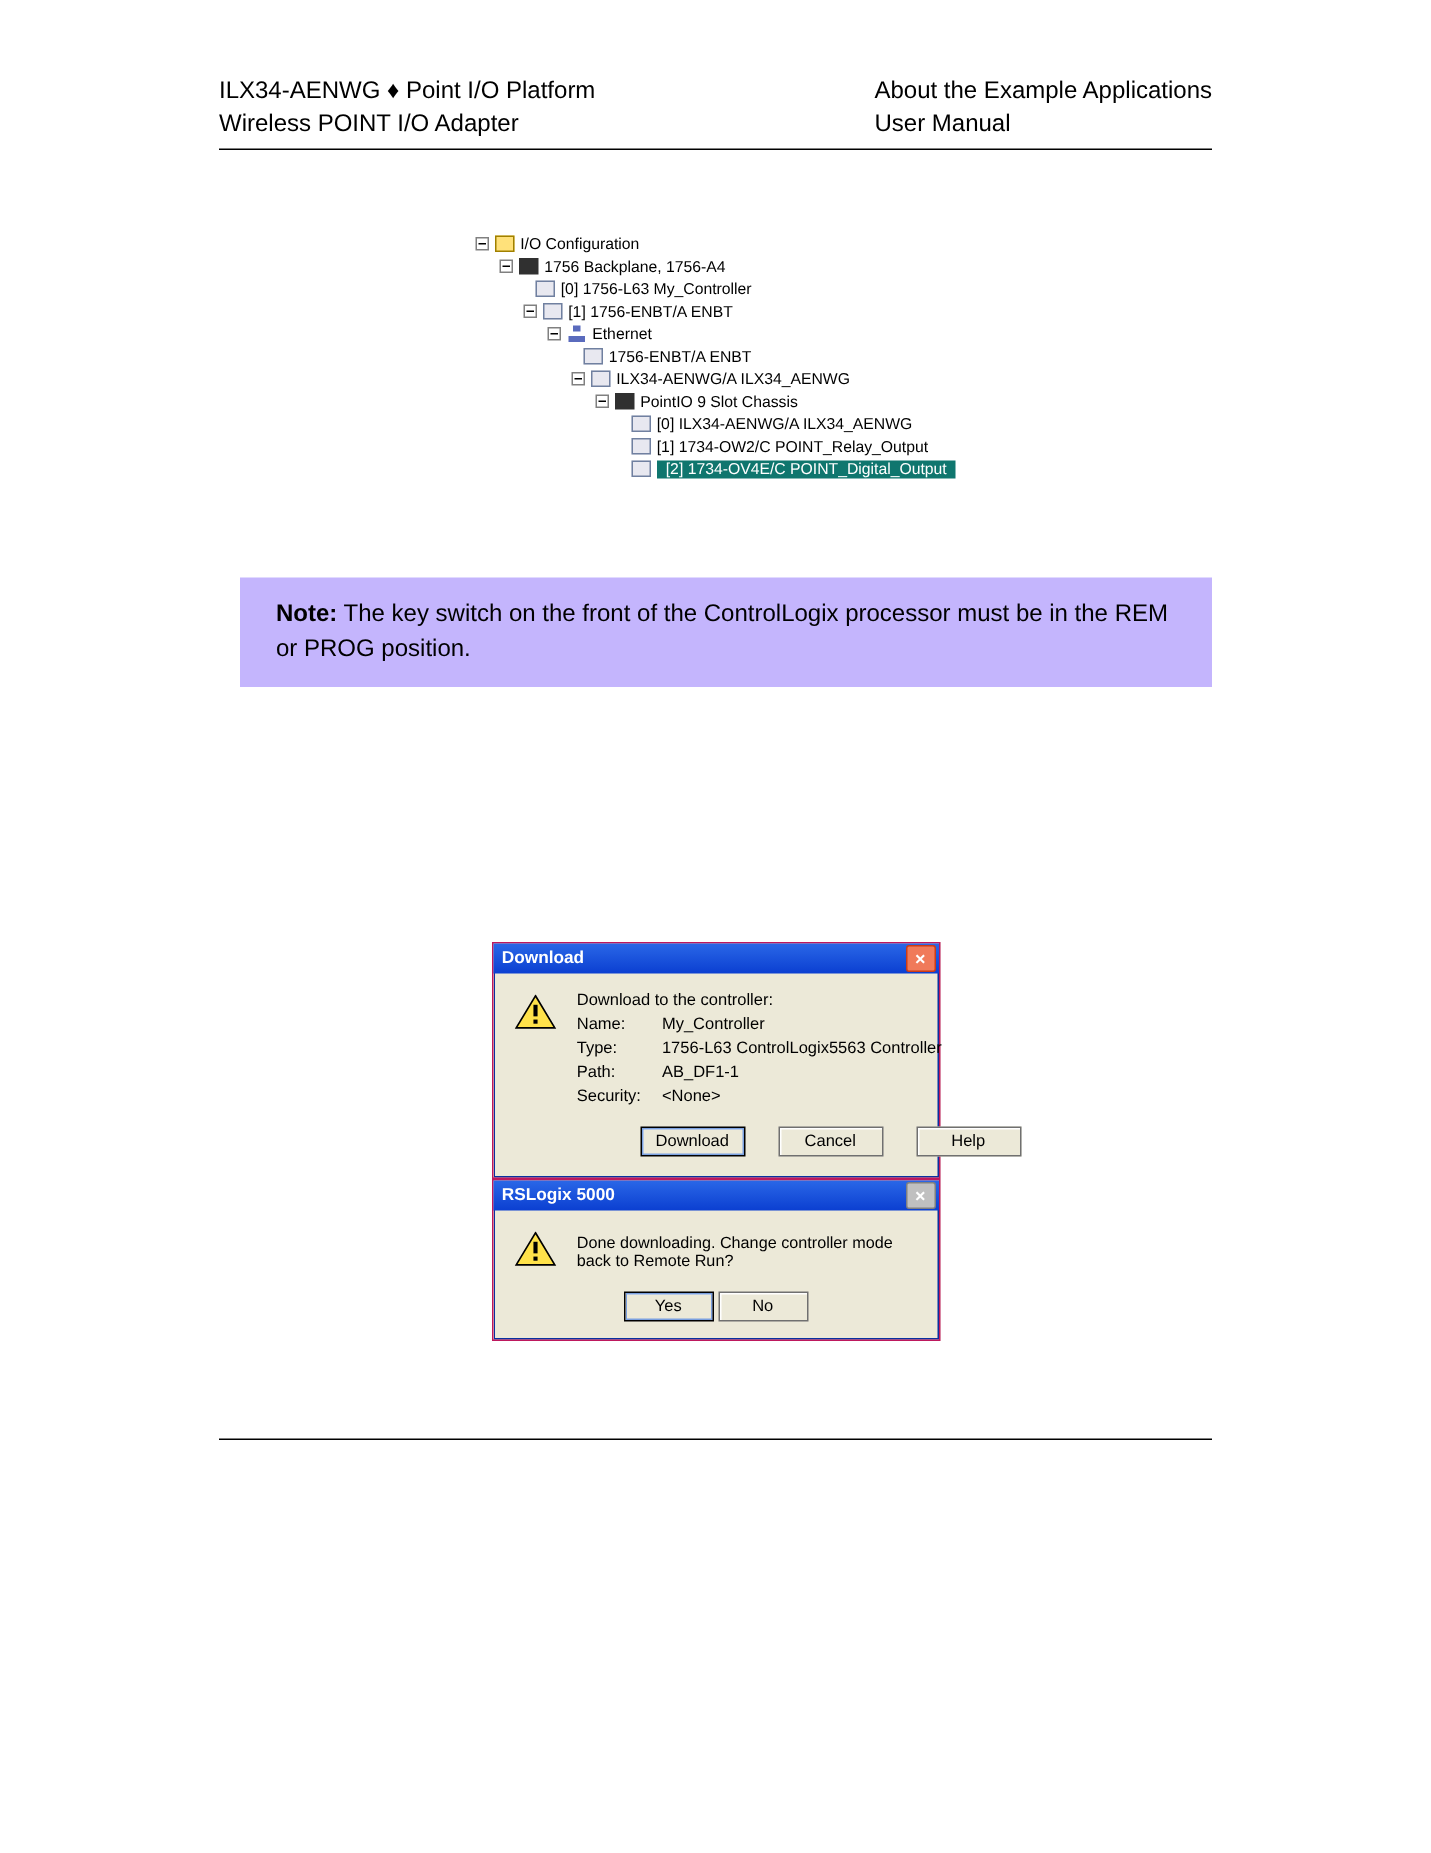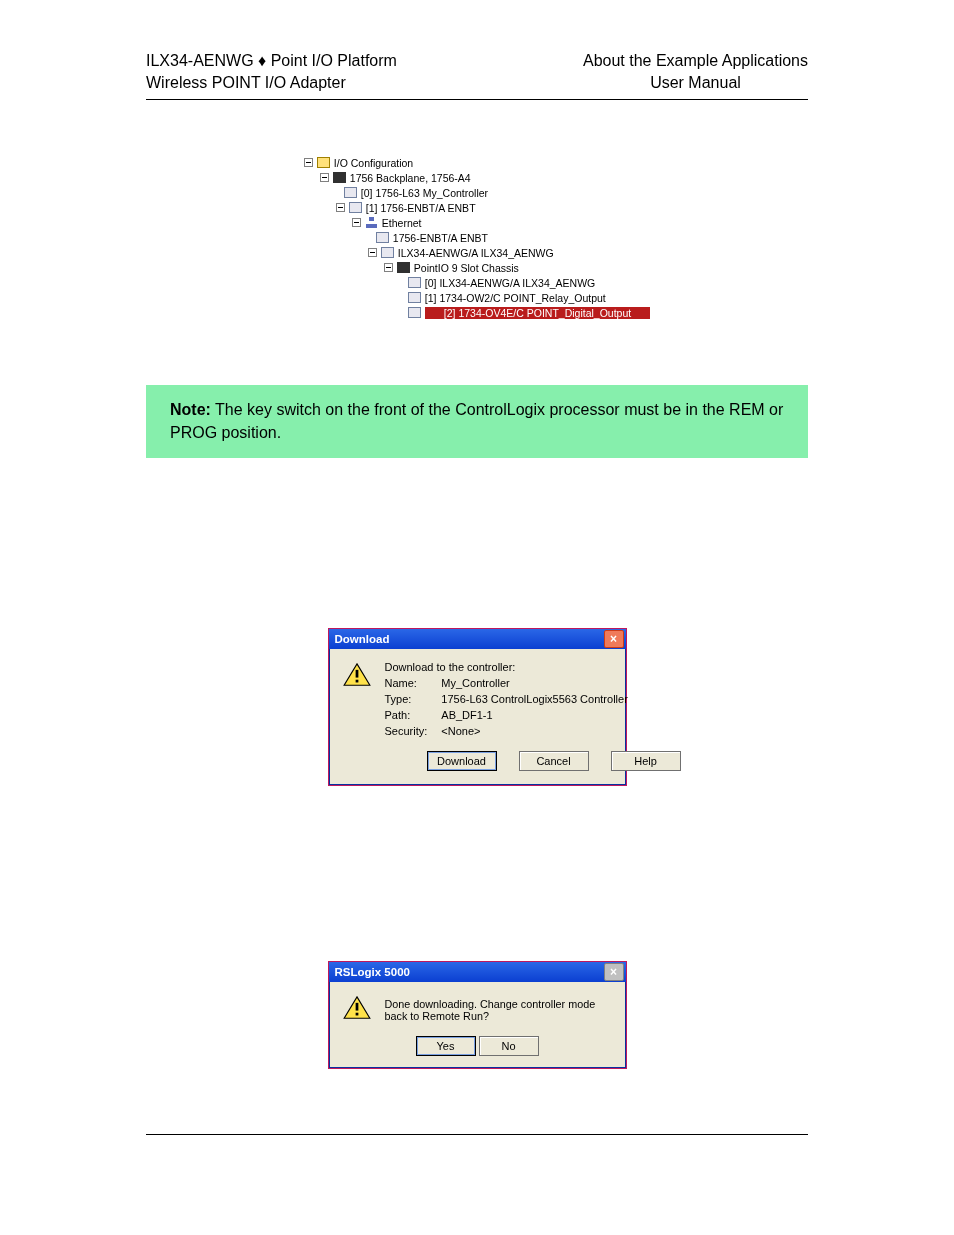--- a/index.html
+++ b/index.html
@@ -14,59 +14,59 @@
   .tree .sp{display:inline-block}
   .exp{display:inline-block;width:9px;height:9px;border:1px solid #808080;box-sizing:border-box;margin-right:4px;position:relative;background:#fff}
   .exp::before{content:"";position:absolute;top:3px;left:1px;width:5px;height:1px;background:#000}
   .ic{display:inline-block;width:13px;height:11px;margin-right:4px;position:relative}
   .ic-folder{background:#ffe17a;border:1px solid #a08000;box-sizing:border-box}
   .ic-chassis{background:#303030}
   .ic-mod{background:#e8e8f0;border:1px solid #7080a0;box-sizing:border-box}
   .ic-net{width:13px;height:11px}
   .ic-net::before{content:"";position:absolute;top:0;left:4px;width:5px;height:4px;background:#5a6bbd}
   .ic-net::after{content:"";position:absolute;bottom:0;left:1px;width:11px;height:4px;background:#5a6bbd}
-  .tree .sel{background:#b91c1c;color:#fff;padding:0 19px}
+  .tree .sel{background:#0f766e;color:#fff;padding:0 6px}
 
   
-  .note{background:#86efac;padding:14px 14px 14px 24px;font-size:16px;line-height:1.4;margin:0 0 170px 0}
+  .note{background:#c4b5fd;padding:14px 14px 14px 24px;font-size:16px;line-height:1.4;margin:0 0 170px 14px}
   .note b{font-weight:bold}
 
   
   .dlg-center{display:flex;justify-content:center}
   .dlg{font-family:Tahoma,Arial,sans-serif;font-size:11px;color:#000;border:1px solid #be185d;background:#ece9d8;box-shadow:0 0 0 1px #0831a0 inset}
   .titlebar{height:20px;background:linear-gradient(to bottom,#2a67e7,#0b3fd1);display:flex;align-items:center;justify-content:space-between;padding:0 2px 0 6px;color:#fff;font-weight:bold;font-size:11.5px}
   .closebox{width:18px;height:16px;background:#f07a5a;border:1px solid #cc3b17;border-radius:2px;display:flex;align-items:center;justify-content:center;color:#fff;font-weight:bold;font-size:12px;line-height:1}
   .closebox.dis{background:#c0c0c0;border-color:#808080;color:#fff}
   .dlg-body{padding:12px 16px 14px 12px;display:flex}
   .warn-ic{width:28px;height:24px;margin:2px 14px 0 2px;flex:0 0 auto}
   .grid{display:grid;grid-template-columns:auto 1fr;column-gap:14px;row-gap:4px;margin-top:4px}
   .dlg-btns{display:flex;gap:22px;margin-top:14px;margin-left:42px}
   .btn{min-width:70px;height:20px;border:1px solid #707070;background:#ece9d8;font-family:Tahoma,Arial,sans-serif;font-size:11px;padding:0 8px;box-shadow:1px 1px 0 #fff inset}
   .btn.default{border:1px solid #000;box-shadow:0 0 0 1px #7aa0e0 inset,1px 1px 0 #fff inset}
 
   .dlg1{width:297px}
-  .dlg2{width:297px;margin-top:175px}
+  .dlg2{width:297px;}
   .dlg2 .dlg-body{padding:14px 16px 12px 12px;align-items:flex-start}
   .dlg2 .msg{font-size:10.8px;margin-top:4px}
   .dlg2 .dlg-btns{justify-content:center;margin:14px 0 0 0;gap:3px}
   .dlg2 .btn{min-width:60px}
 
   .footer-hr{border:none;border-top:1px solid #000;margin-top:65px}
 </style>
 </head>
 <body>
 
 <div class="page">
 
   <div class="header-row">
     <div>
       <div>ILX34-AENWG ♦ Point I/O Platform</div>
       <div>Wireless POINT I/O Adapter</div>
     </div>
-    <div style="text-align:center">
+    <div style="text-align:left">
       <div>About the Example Applications</div>
       <div>User Manual</div>
     </div>
   </div>
   <hr class="hr">
 
   <div class="tree-wrap">
     <div class="tree">
       <div class="row">
           <span class="exp"></span>

